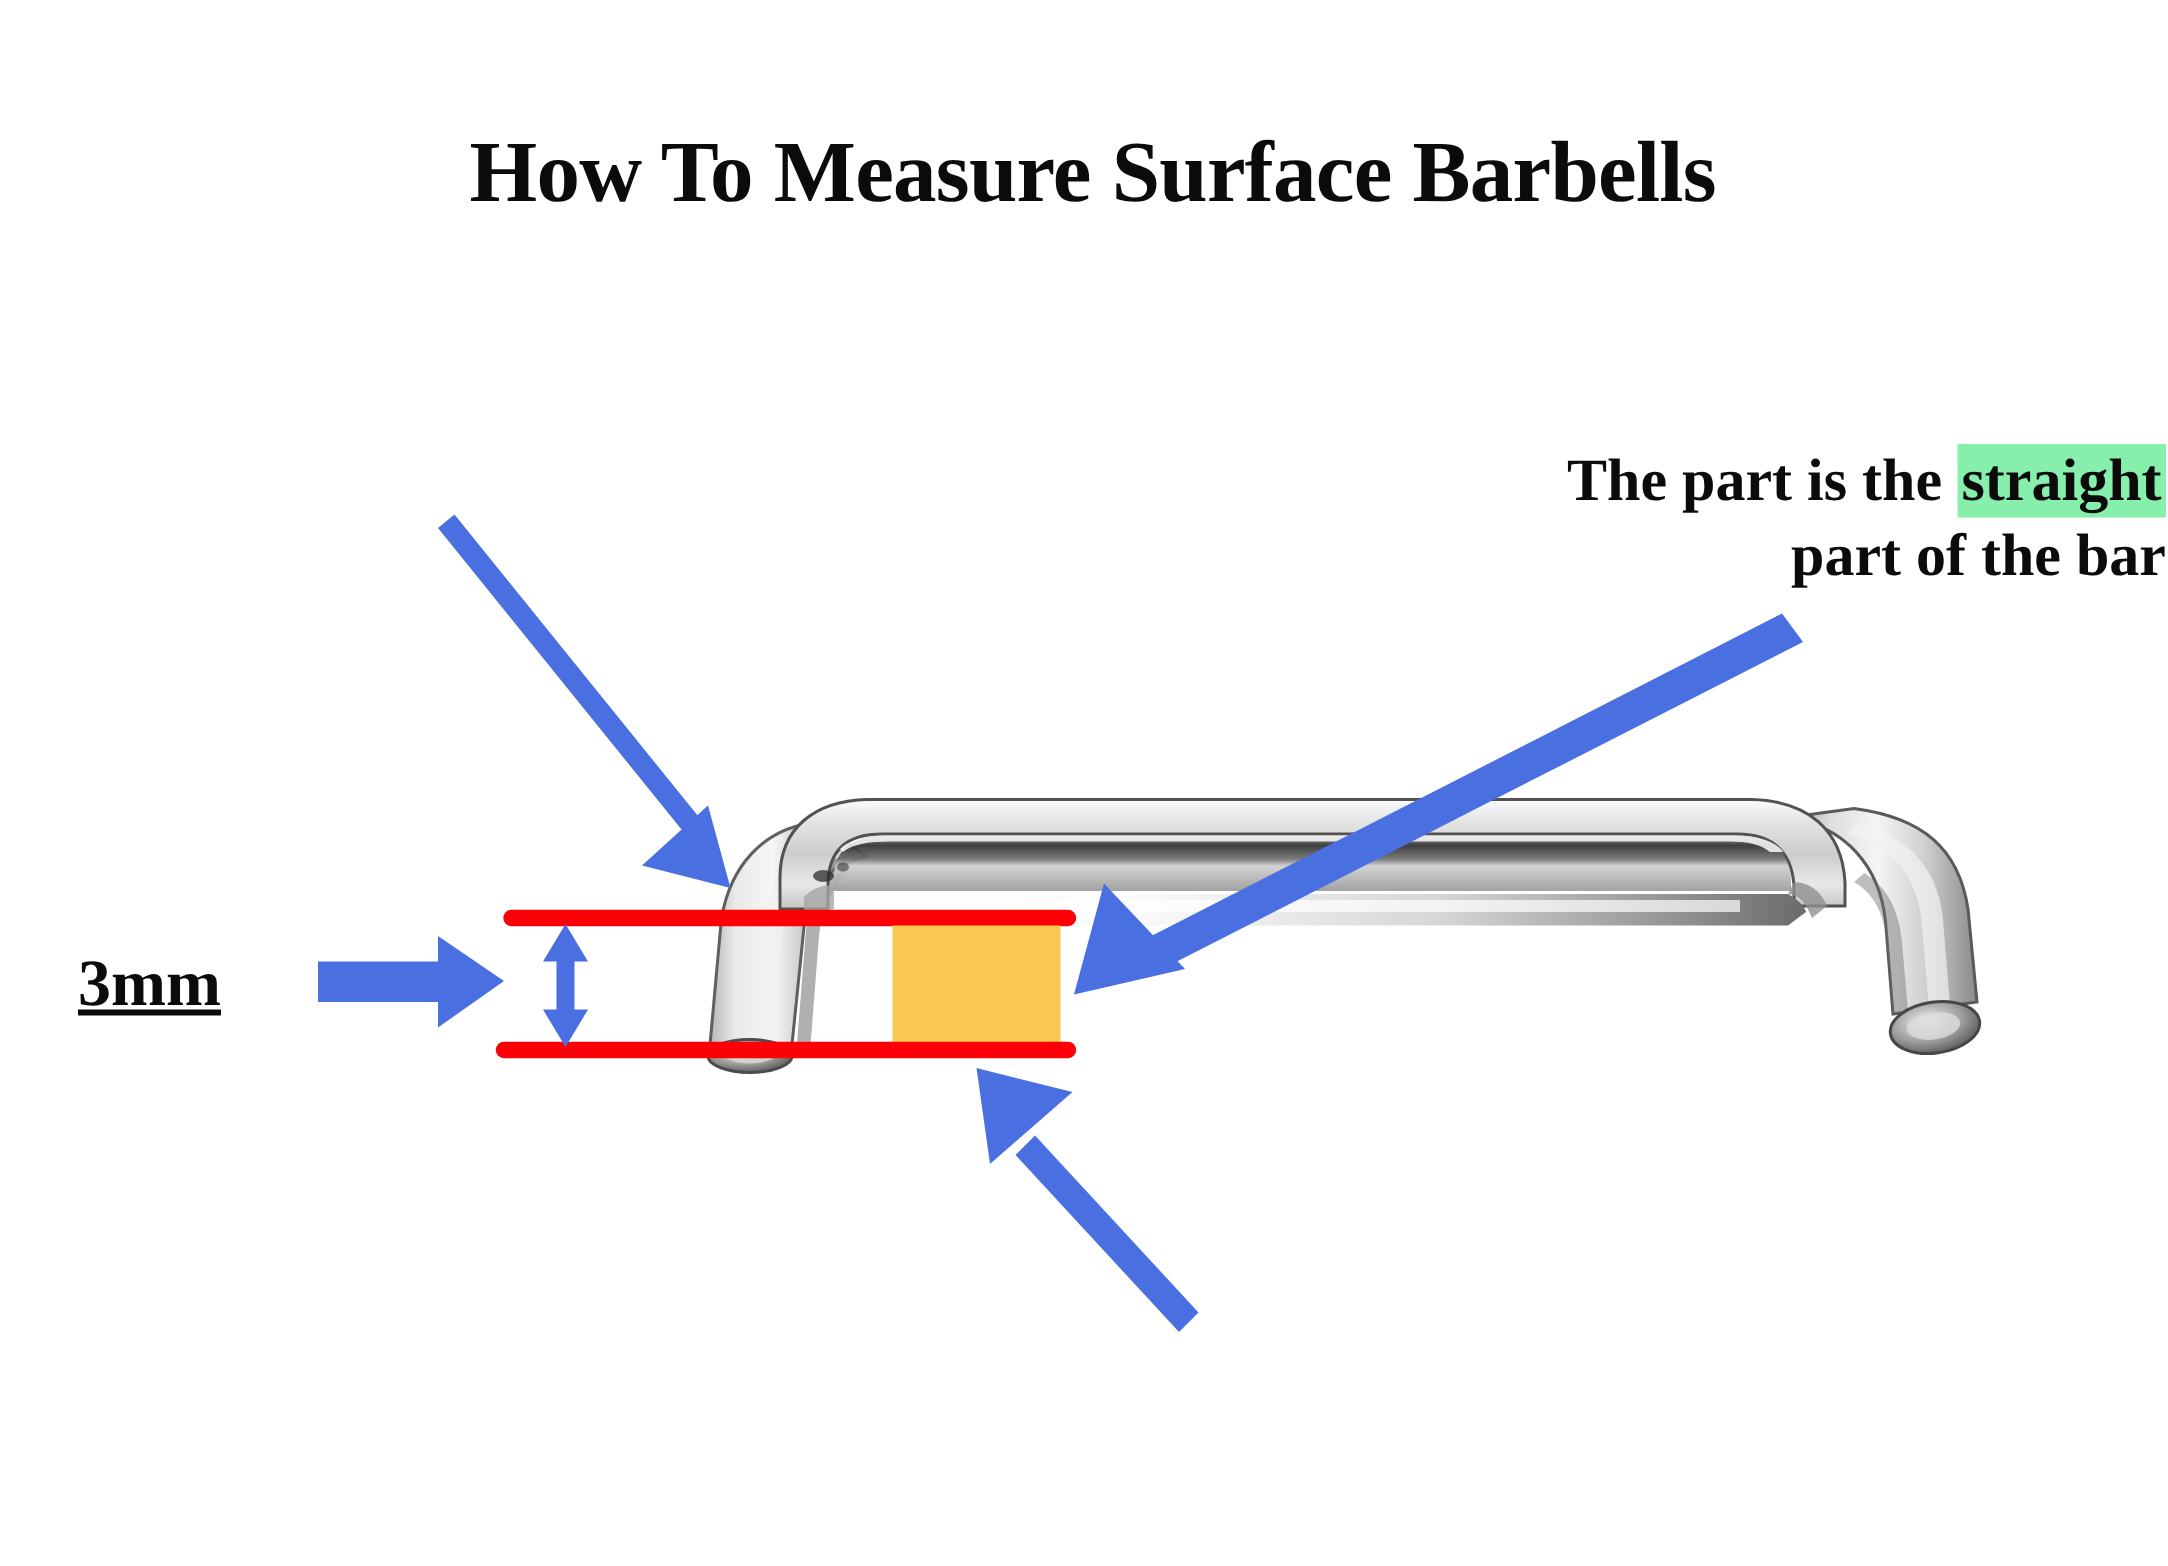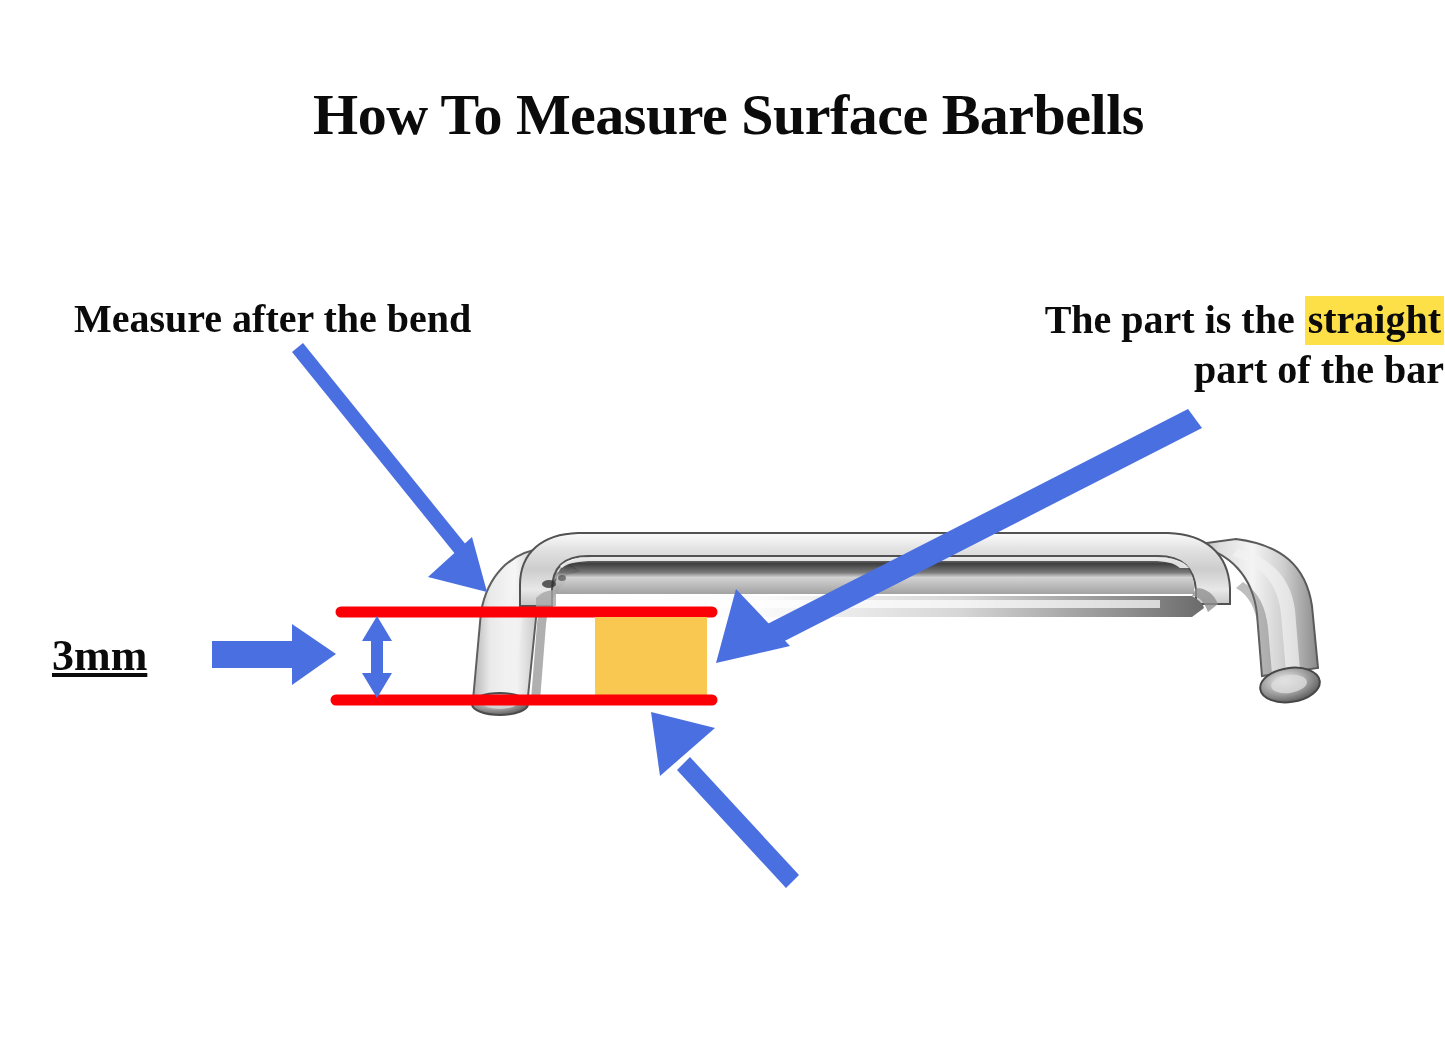--- a/index.html
+++ b/index.html
@@ -47,21 +47,21 @@
     width: 578px;
     text-align: right;
     white-space: normal;
   }
   #label-depth .line2 {
     display: block;
     text-align: right;
     margin-top: 7px;
   }
   .hl {
-    background: #fde047;
+    background: #86efac;
     padding: 1px 3px 3px 3px;
     box-decoration-break: clone;
     -webkit-box-decoration-break: clone;
   }
   #label-3mm {
     left: 52px;
     top: 632px;
     font-size: 44px;
     text-decoration: underline;
   }
@@ -223,21 +223,20 @@
     </g>
 
     <g fill="#4a6fe0">
       <polygon points="786,888 799,875 690,757 677,770"></polygon>
       <polygon points="651,712 715,728 660,776"></polygon>
     </g>
   </svg>
 
   <div class="txt" id="page-title">How To Measure Surface Barbells</div>
 
-  <div class="txt" id="label-bend">Measure after the bend</div>
 
   <div class="txt" id="label-depth">
     <span>The part is the </span><span class="hl">straight</span>
     <span class="line2">part of the bar</span>
   </div>
 
   <div class="txt" id="label-3mm">3mm</div>
 
 
 </div>

